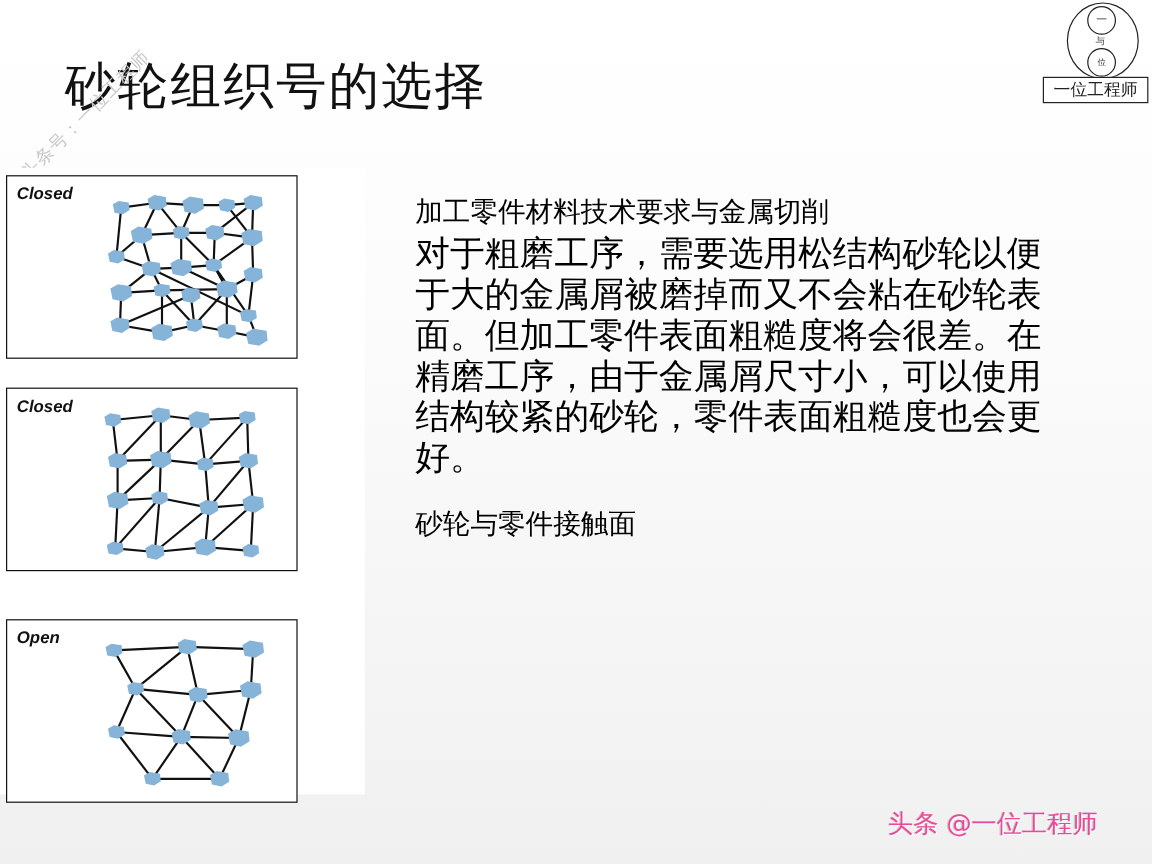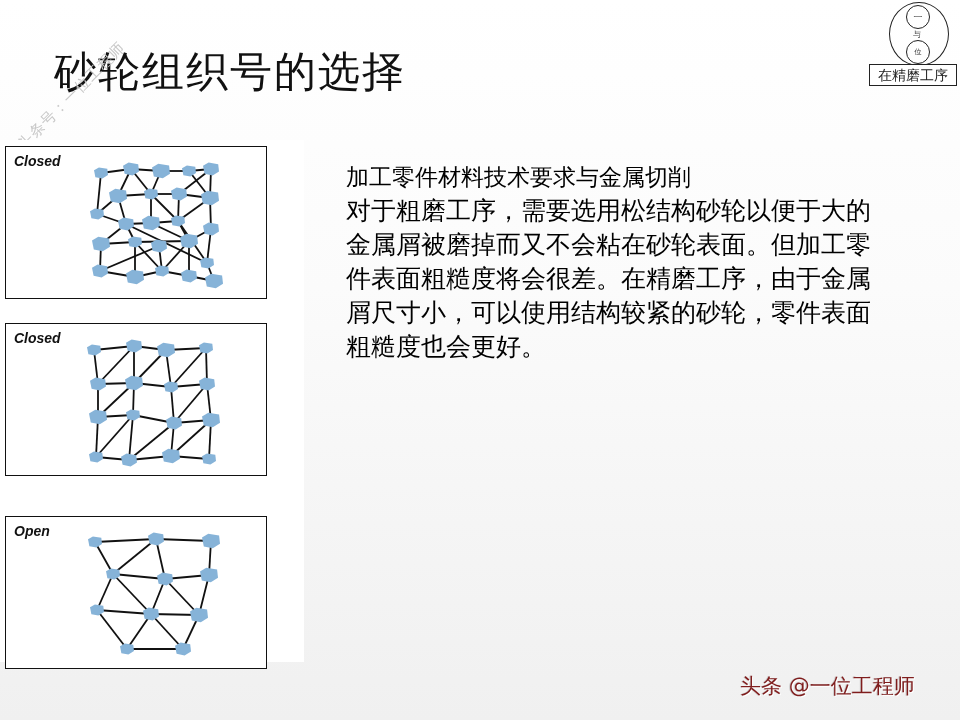--- a/index.html
+++ b/index.html
@@ -37,55 +37,55 @@
   .logo-label {
     position: absolute; left: 3px; top: 64px; width: 86px; height: 20px;
     border: 1.5px solid #222; background: #fff;
     font-size: 14px; text-align: center; line-height: 20px; color: #222; letter-spacing: 0px;
   }
   .panel-strip {
     position: absolute; left: 0; top: 140px; width: 304px; height: 522px;
     background: #ffffff;
   }
   .panel {
-    position: absolute; left: 5px; width: 262px; height: 153px;
+    position: absolute; left: 5px; width: 243px; height: 153px;
     border: 1.5px solid #111; background: #fff; box-sizing: border-box;
   }
   .panel-label {
     position: absolute; left: 8px; top: 6px;
     font-family: "Liberation Sans", sans-serif; font-weight: bold; font-style: italic;
     font-size: 14px; color: #111;
   }
   .panel svg { position: absolute; left: 0; top: 0; }
   .text-area {
     position: absolute; left: 346px; top: 160px; width: 560px;
     font-size: 23px; line-height: 34px; color: #000000;
   }
   .section-heading { font-size: 23px; line-height: 34px; margin: 0; }
-  .section-body { font-size: 25px; line-height: 34px; margin: 0; width: 535px; }
+  .section-body { font-size: 29px; line-height: 34px; margin: 0; width: 535px; }
   .section + .section { margin-top: 22px; }
   .footer-watermark {
     position: absolute; left: 740px; top: 672px;
-    font-size: 21px; color: #7f1d1d; white-space: nowrap;
+    font-size: 21px; color: #ec4899; white-space: nowrap;
     text-shadow: 1px 1px 0 #fff, -1px 0 0 #ccc;
   }
 </style>
 </head>
 <body>
 
 <div class="slide-title">砂轮组织号的选择</div>
 
 <div class="watermark-diag">头条号：一位工程师</div>
 
 <div class="logo">
   <div class="logo-circle"></div>
   <div class="logo-small top">一</div>
   <div class="logo-mid">与</div>
   <div class="logo-small bot">位</div>
-  <div class="logo-label">在精磨工序</div>
+  <div class="logo-label">一位工程师</div>
 </div>
 
 <div class="panel-strip"></div>
 
 <div class="panel" id="panel-0" style="top:146px;">
   <div class="panel-label">Closed</div>
   <svg width="295" height="153">
       <line x1="95" y1="26" x2="125" y2="22" stroke="#111111" stroke-width="1.8"></line>
       <line x1="125" y1="22" x2="155" y2="24" stroke="#111111" stroke-width="1.8"></line>
       <line x1="155" y1="24" x2="183" y2="24" stroke="#111111" stroke-width="1.8"></line>
@@ -249,16 +249,17 @@
       <polygon points="169,128.8 174.6,125.6 184.2,127.2 185,134.4 178.6,138.4 170.6,136.8" fill="#86B3D8"></polygon>
     </svg>
 </div>
 
 <div class="text-area">
   <div class="section">
     <p class="section-heading">加工零件材料技术要求与金属切削</p>
     <p class="section-body">对于粗磨工序，需要选用松结构砂轮以便于大的金属屑被磨掉而又不会粘在砂轮表面。但加工零件表面粗糙度将会很差。在精磨工序，由于金属屑尺寸小，可以使用结构较紧的砂轮，零件表面粗糙度也会更好。</p>
   </div>
   <div class="section">
+    <p class="section-heading">砂轮与零件接触面</p>
   </div>
 </div>
 
 <div class="footer-watermark">头条 @一位工程师</div>
 
 </body></html>

